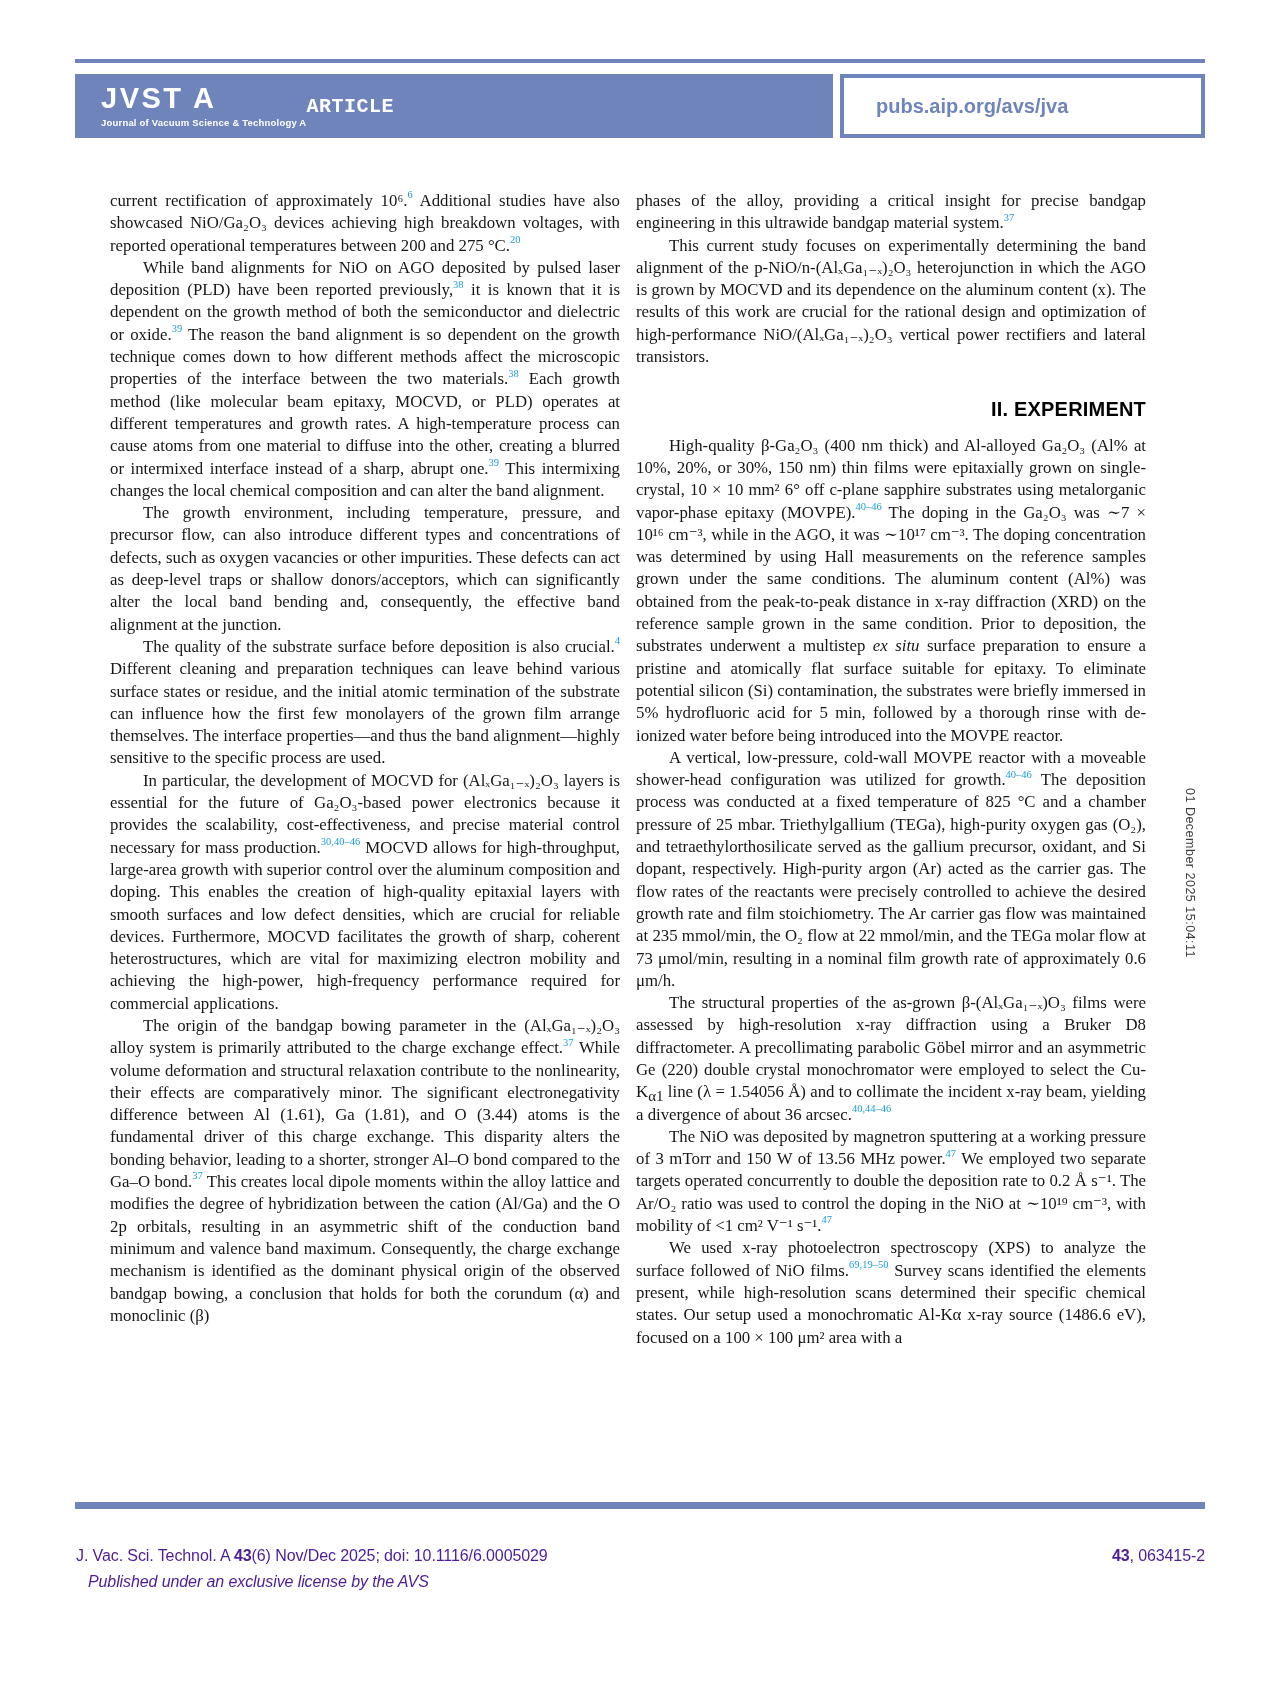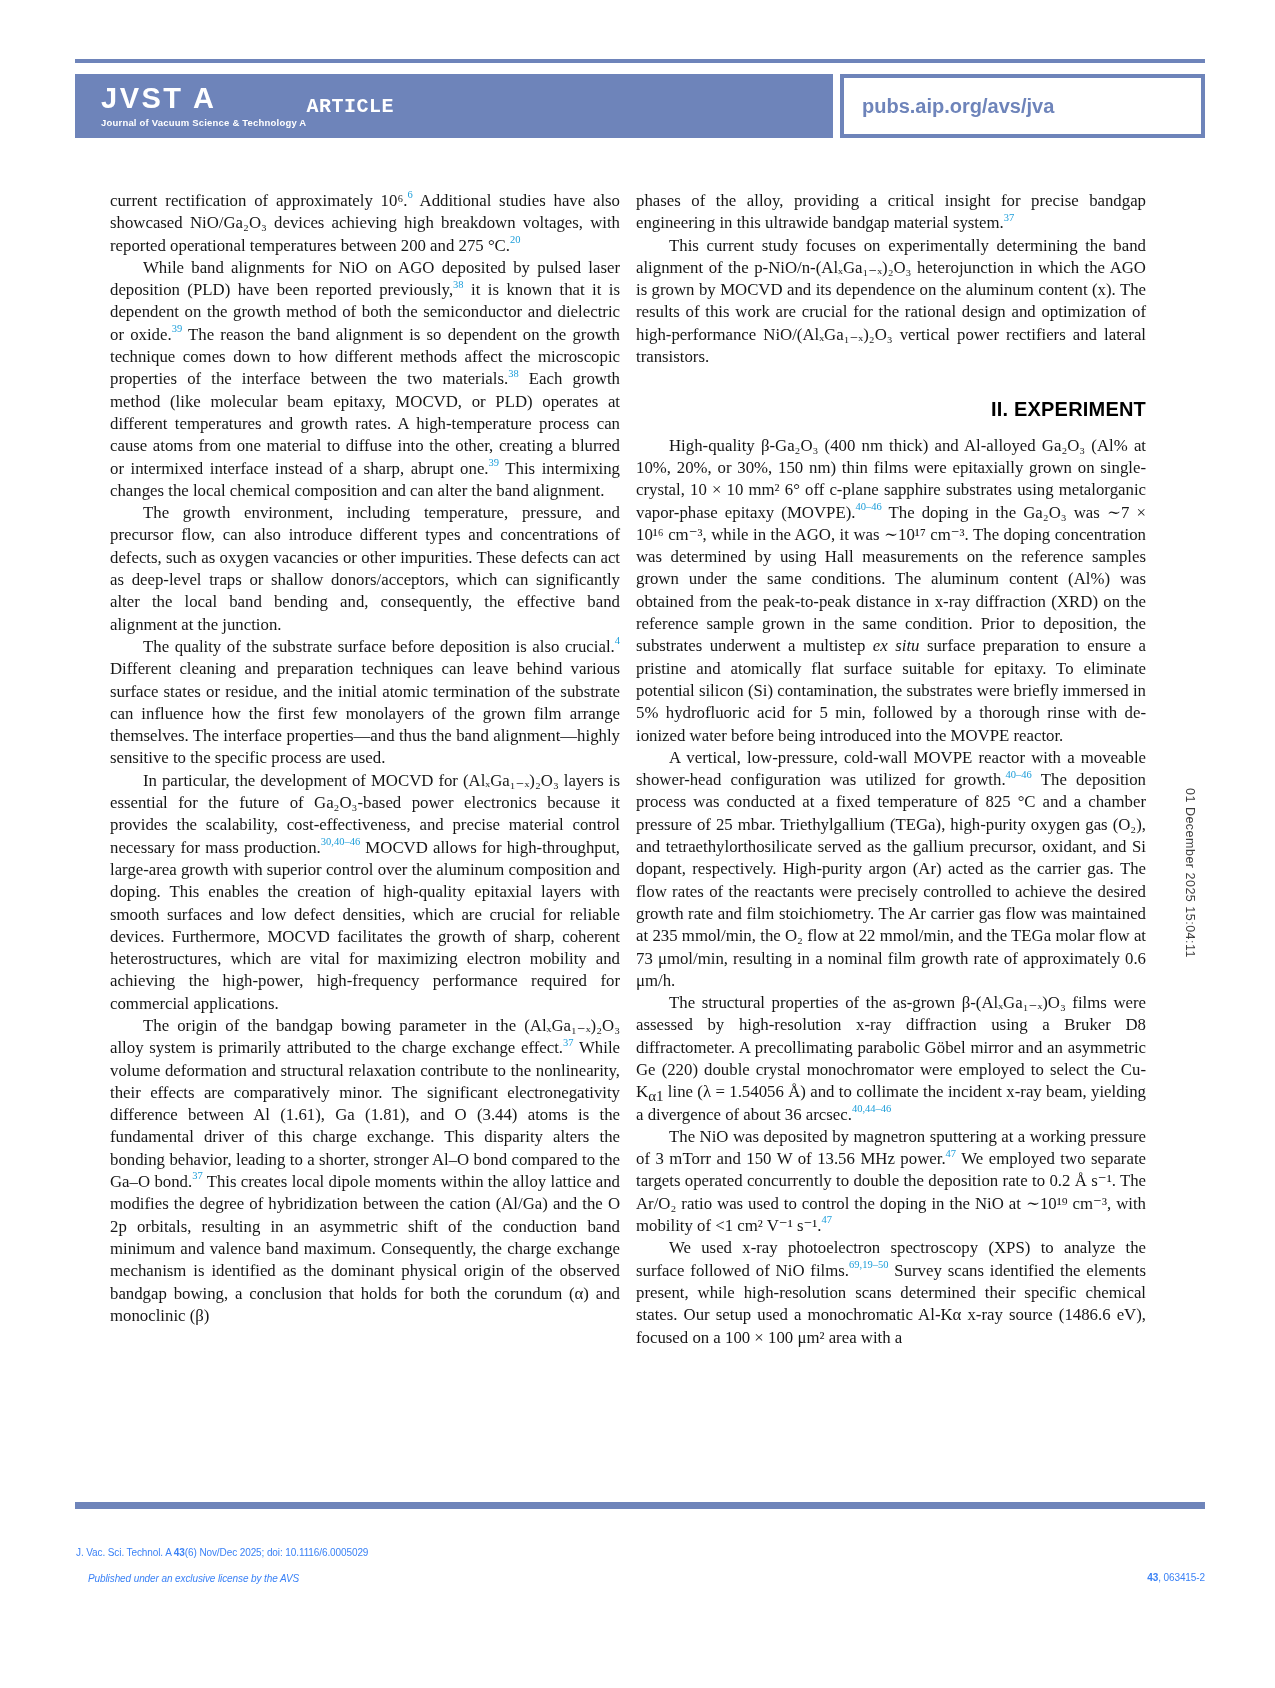--- a/index.html
+++ b/index.html
@@ -39,21 +39,21 @@
     font-size: 9.5px; font-weight: bold; letter-spacing: 0.2px; margin-top: 4px;
   }
   .article-label {
     font-size: 20px; font-weight: bold; letter-spacing: 0.5px; font-family: Liberation Mono, monospace;
   }
   .url-box {
     margin-left: 7px; flex: 1; box-sizing: border-box;
     border: 4px solid var(--accent, #6e84ba);
     background: #fff;
     display: flex; align-items: center;
-    padding-left: 18px;
+    padding-left: 32px;
   }
   .url-text {
     color: var(--accent, #6e84ba);
     font-family: "Liberation Sans", sans-serif;
     font-weight: bold; font-size: 20px;
   }
 
   
   .content {
     position: absolute; left: 110px; top: 190px;
@@ -96,24 +96,24 @@
 
   
   .footer-rule {
     position: absolute; left: 75px; top: 1502px;
     width: 1130px; height: 7px;
     background: var(--accent, #6e84ba);
   }
   .footer-line1, .footer-right, .footer-license {
     position: absolute;
     font-family: "Liberation Sans", sans-serif;
-    font-size: 10px; color: #3b82f6; letter-spacing: -0.1px;
+    font-size: 16px; color: #4c1d95; letter-spacing: -0.1px;
   }
   .footer-line1 { left: 76px; top: 1547px; }
-  .footer-right { right: 70px; top: 1547px; margin-top: 25px; }
+  .footer-right { right: 70px; top: 1547px; }
   .footer-license { left: 88px; top: 1573px; font-style: italic; }
 </style>
 </head>
 <body>
 
 <div id="page">
 
   <div class="top-rule"></div>
 
   <div class="banner-row">

